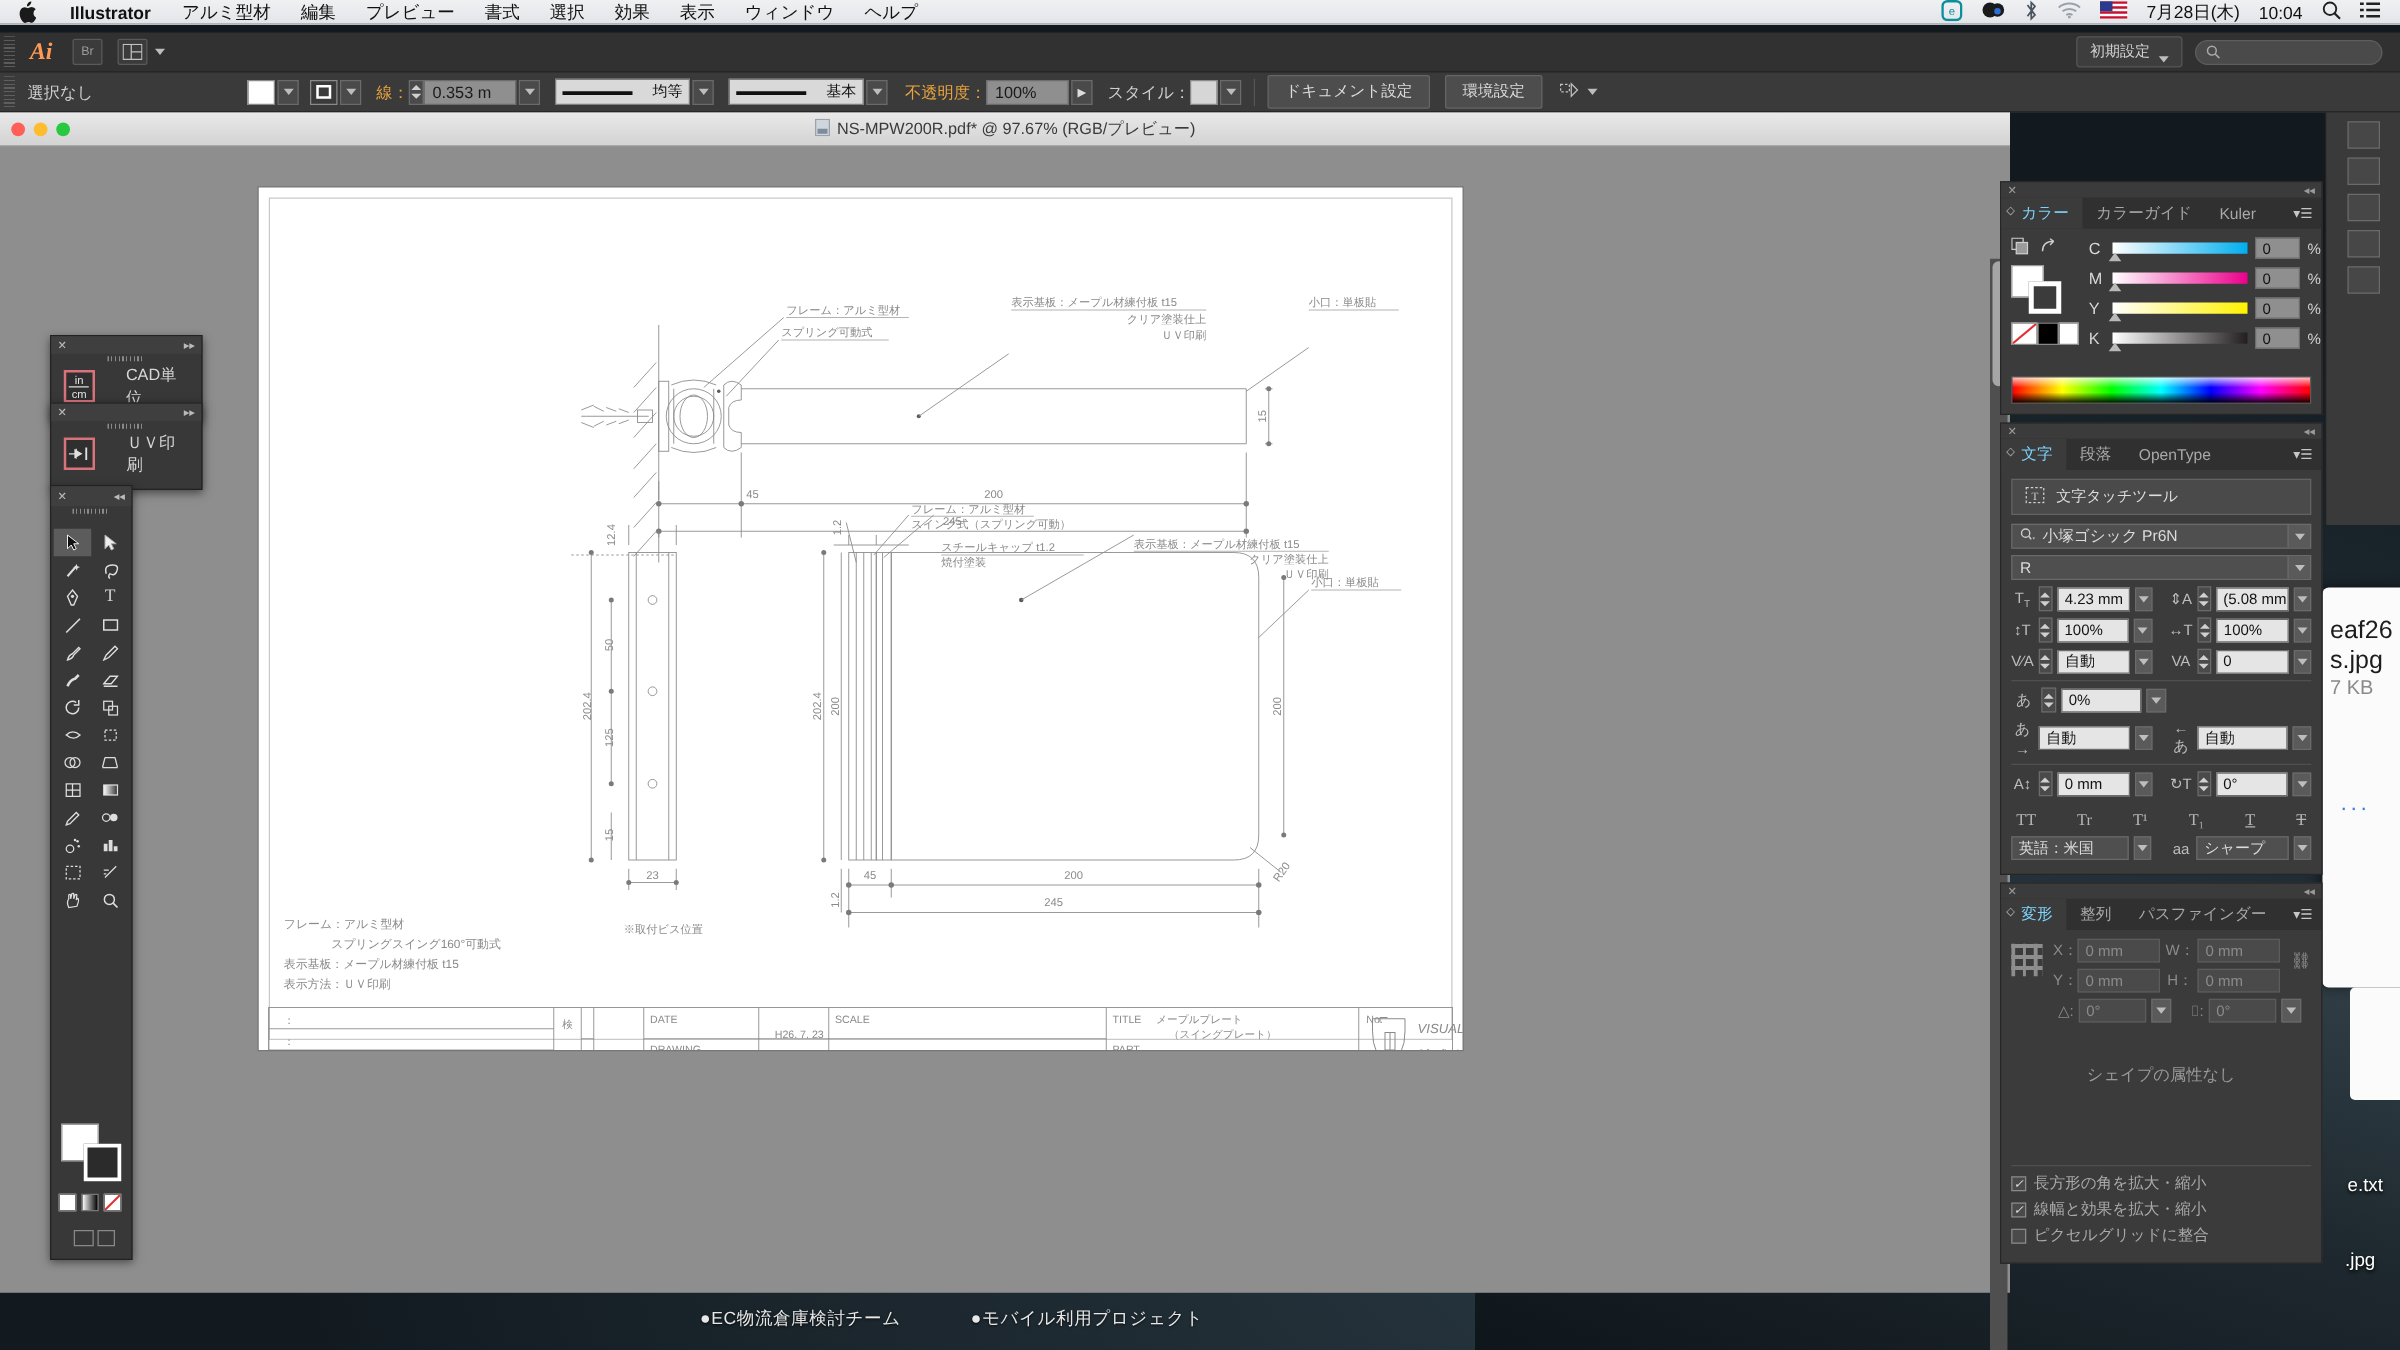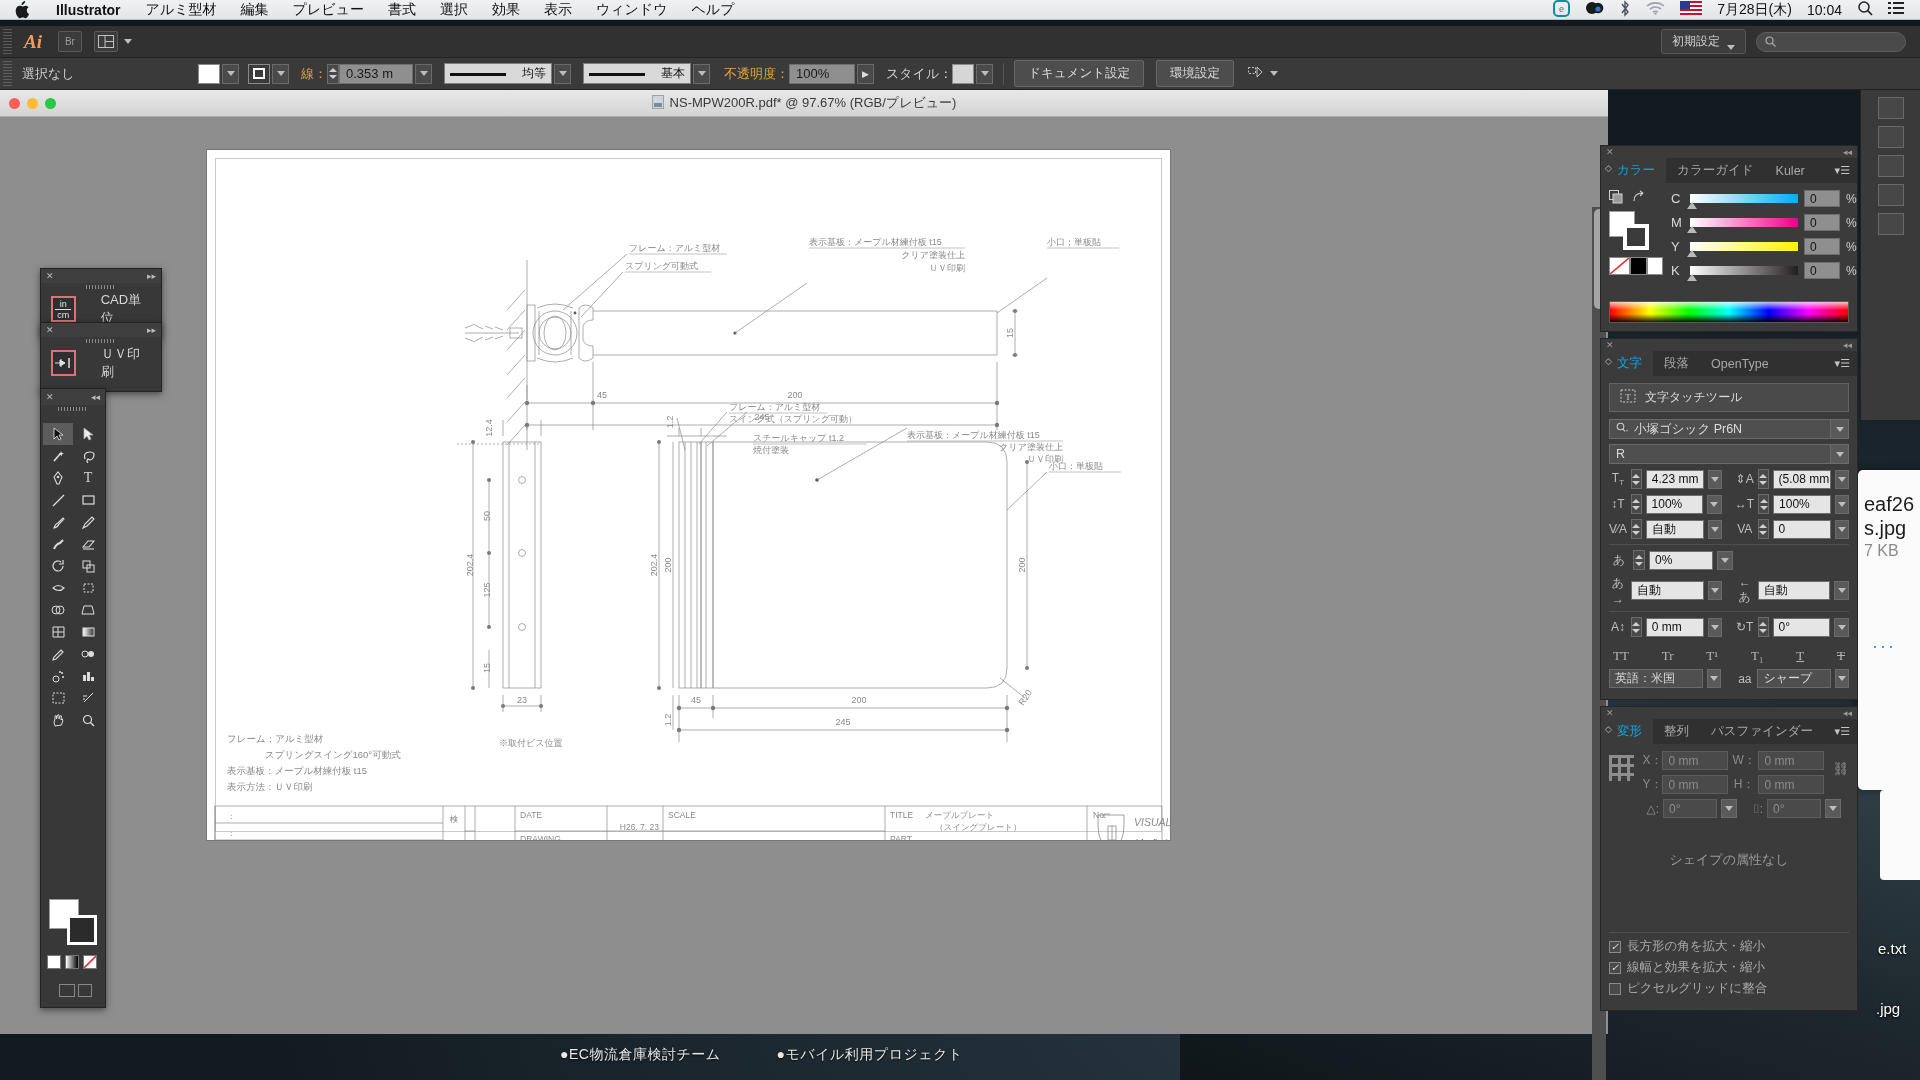--- a/index.html
+++ b/index.html
@@ -169,21 +169,21 @@
   .tool-mini-row { position:absolute; left:6px; bottom:38px; display:flex; gap:4px; }
   .tool-mini-row i { width:14px; height:14px; display:block; border:1px solid #777;}
 
   
   #dock { position:absolute; left:1600px; top:145px; width:258px; }
   .panel { background:#3b3b3b; border:1px solid #262626; margin-bottom:6px; position:relative; }
   .p-topbar { height:12px; background:#3b3b3b; display:flex; align-items:center;
     justify-content:space-between; padding:0 5px; color:#9a9a9a; font-size:9px;}
   .p-tabs { height:25px; background:#303030; display:flex; align-items:stretch; font-size:12.5px; }
   .p-tab { padding:0 11px; display:flex; align-items:center; color:#a8a8a8; }
-  .p-tab.active { background:#3b3b3b; color:#0ea5e9; }
+  .p-tab.active { background:#3b3b3b; color:#7dd3fc; }
   .p-tab.first { padding-left:16px; position:relative; }
   .p-tab.first::before { content:"◇"; position:absolute; left:4px; top:5px; font-size:9px; color:#bdbdbd;}
   .p-menu { margin-left:auto; display:flex; align-items:center; padding:0 7px; color:#c6c6c6; font-size:11px;}
   .p-body { padding:7px 8px 9px 8px; }
 
   
   .cslider-row { display:flex; align-items:center; gap:6px; margin-bottom:7px; }
   .cs-label { width:13px; color:#d8d8d8; font-size:13px; }
   .cs-track { width:108px; height:9px; position:relative; }
   .cs-thumb { position:absolute; left:-3px; top:8px; width:0; height:0;

